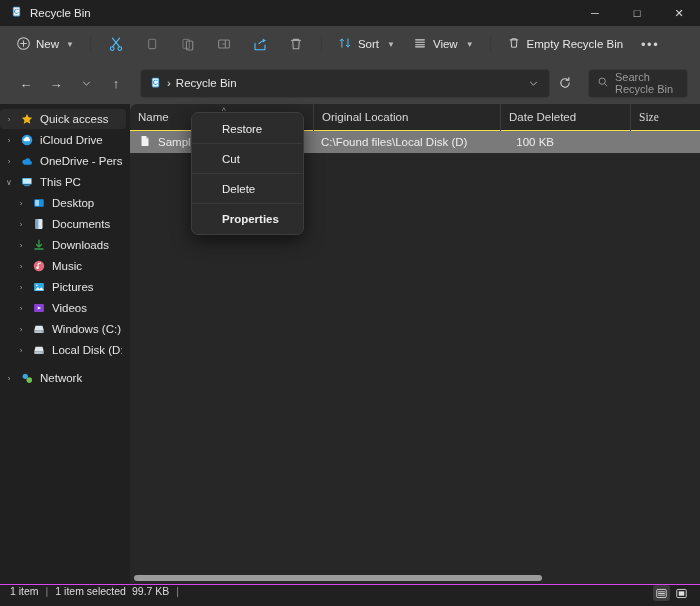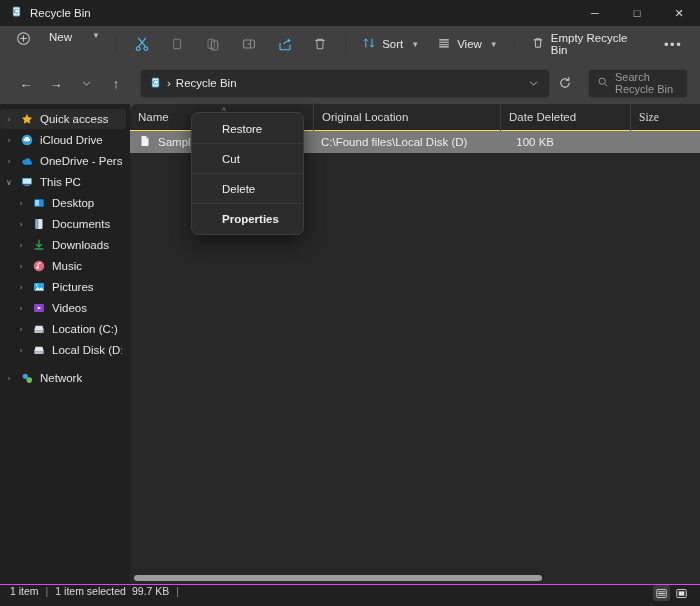--- a/index.html
+++ b/index.html
@@ -14,21 +14,21 @@
 
   
   .titlebar { height: 26px; display: flex; align-items: center; background: #202020; flex: 0 0 26px; }
   .title-left { display: flex; align-items: center; gap: 7px; padding-left: 10px; }
   .title-text { font-size: 11.5px; color: #e8e8e8; }
   .win-ctrls { margin-left: auto; display: flex; height: 26px; }
   .win-btn { width: 42px; height: 26px; display: flex; align-items: center; justify-content: center; color: #d8d8d8; font-size: 11px; }
 
   
   .cmdbar { height: 36px; display: flex; align-items: center; padding: 0 10px; gap: 2px; flex: 0 0 36px; }
-  .cmd-new { display: flex; gap: 18px; height: 26px; padding: 0 8px 0 6px; border-radius: 4px; font-size: 11.5px; color: #e6e6e6; }
+  .cmd-new { display: flex; align-items: center; gap: 5px; height: 26px; padding: 0 8px 0 6px; border-radius: 4px; font-size: 11.5px; color: #e6e6e6; }
   .cmd-ico { width: 34px; height: 28px; display: flex; align-items: center; justify-content: center; border-radius: 4px; }
   .cmd-lbl { display: flex; align-items: center; gap: 6px; height: 28px; padding: 0 8px; border-radius: 4px; font-size: 11.5px; color: #e6e6e6; }
   .sep { width: 1px; height: 18px; background: #3a3a3a; margin: 0 6px; }
   .chev { font-size: 8px; color: #b8b8b8; margin-left: 2px; }
   .dots { letter-spacing: 1.5px; font-size: 13px; color: #d0d0d0; }
 
   
   .addrbar { height: 42px; display: flex; align-items: center; gap: 2px; padding: 0 12px; flex: 0 0 42px; }
   .nav-btn { width: 28px; height: 28px; display: flex; align-items: center; justify-content: center; border-radius: 4px; color: #d6d6d6; font-size: 13px; }
   .addr-box { flex: 1; height: 29px; margin-left: 8px; background: #2b2b2b; border: 1px solid #383838; border-radius: 4px; display: flex; align-items: center; padding: 0 4px 0 8px; }
@@ -353,21 +353,21 @@
         </div>
         <div class="nav-item lvl2">
           <span class="exp">›</span>
           <span class="nav-ico">
             <svg width="14" height="14" viewBox="0 0 16 16">
               <path d="M2.6 9.4h10.8v2.4a.9.9 0 0 1-.9.9H3.5a.9.9 0 0 1-.9-.9z" fill="#b9c4cc"></path>
               <path d="M4 4.2h8l1.4 5.2H2.6z" fill="#dfe7ec"></path>
               <circle cx="11.6" cy="11.1" r=".6" fill="#6f7a82"></circle>
             </svg>
           </span>
-          <span class="nav-label">Location (C:)</span>
+          <span class="nav-label">Windows (C:)</span>
         </div>
         <div class="nav-item lvl2">
           <span class="exp">›</span>
           <span class="nav-ico">
             <svg width="14" height="14" viewBox="0 0 16 16">
               <path d="M2.6 9.4h10.8v2.4a.9.9 0 0 1-.9.9H3.5a.9.9 0 0 1-.9-.9z" fill="#b9c4cc"></path>
               <path d="M4 4.2h8l1.4 5.2H2.6z" fill="#dfe7ec"></path>
               <circle cx="11.6" cy="11.1" r=".6" fill="#6f7a82"></circle>
             </svg>
           </span>

